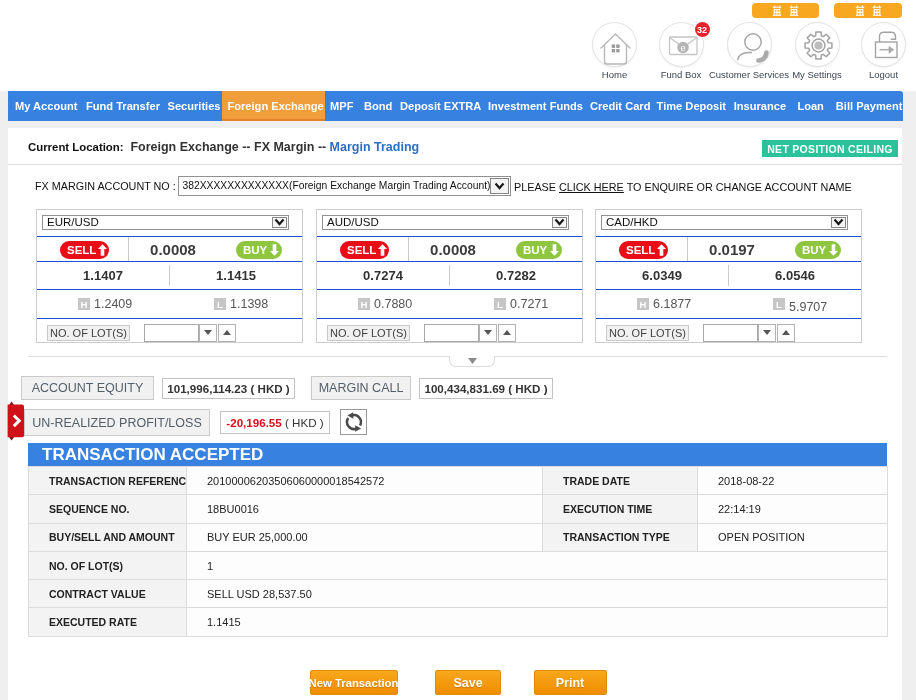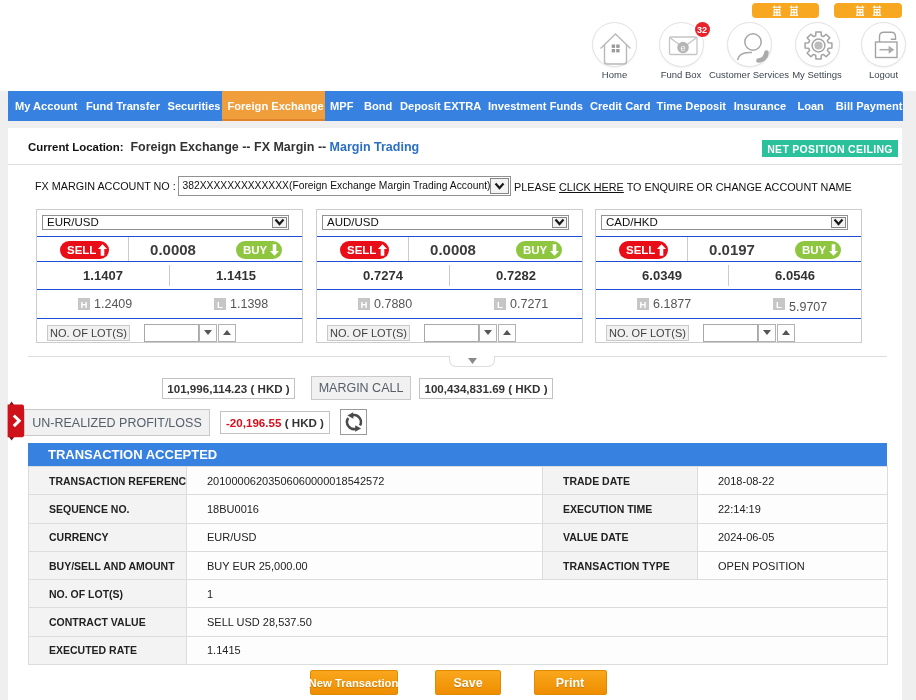--- a/index.html
+++ b/index.html
@@ -45,21 +45,21 @@
 .glabel{position:absolute;background:#f1f1f1;border:1px solid #c9c9c9;color:#55606b;
  display:flex;align-items:center;justify-content:center;white-space:nowrap}
 .gval{position:absolute;background:#fff;border:1px solid #c2c2c2;color:#333;font-weight:bold;font-size:11.6px;
  display:flex;align-items:center;justify-content:center;white-space:nowrap}
 
 table.tx{position:absolute;left:20px;top:315px;width:859px;border-collapse:collapse;table-layout:fixed}
 table.tx td{border:1px solid #dcdcdc;font-size:11px;color:#222;padding:0 0 0 20px;height:28.3px;white-space:nowrap;overflow:hidden}
 table.tx td.l{background:#f3f3f3;font-weight:bold;font-size:10.5px;white-space:nowrap;overflow:hidden}
 table.tx td.v{background:#fdfdfd}
 .thead{position:absolute;left:20px;top:315px;width:859px;height:23px;background:#3781e0;color:#fff;
- font-weight:bold;font-size:13px;line-height:24px;padding-left:20px}
+ font-weight:bold;font-size:17px;line-height:24px;padding-left:14px}
 .btn{position:absolute;top:542px;height:25px;background:linear-gradient(#f9a71d,#ef8d00);
  border:1px solid #e08a00;border-radius:2px;color:#fff;font-weight:bold;font-size:12.5px;
  display:flex;align-items:center;justify-content:center;white-space:nowrap;text-shadow:0 1px 1px rgba(0,0,0,0.2)}
 </style></head>
 <body>
 <div id="page">
   <div id="hdr">
     <div class="lang" style="left:751.5px;width:67.5px">
         <span style="display:flex;gap:7px">
           <svg style="display:block" width="10" height="11" viewBox="0 0 10 11">
@@ -330,33 +330,34 @@
   </div>
 </div>
 
 <div style="position:absolute;left:20px;top:228px;width:859px;height:1px;background:#ddd"></div>
 <div style="position:absolute;left:441px;top:228px;width:46px;height:11px;background:#fff;border:1px solid #ddd;border-top:none;border-radius:0 0 7px 7px;display:flex;align-items:center;justify-content:center">
         <svg width="9" height="6" viewBox="0 0 9 6">
           <path d="M0,0 H9 L4.5,6 Z" fill="#8a8a8a"></path>
         </svg>
       </div>
 
+<div class="glabel" style="left:13px;top:248px;width:133px;height:24px;font-size:12.5px">ACCOUNT EQUITY</div>
 <div class="gval" style="left:154px;top:250px;width:133px;height:21px">101,996,114.23 ( HKD )</div>
 <div class="glabel" style="left:303px;top:248px;width:100px;height:24px;font-size:12.5px">MARGIN CALL</div>
 <div class="gval" style="left:411px;top:250px;width:134px;height:21px">100,434,831.69 ( HKD )</div>
 
 <svg style="position:absolute;left:-1px;top:272px" width="26" height="44" viewBox="0 0 26 44">
 <polygon points="2,5.2 4.6,1.6 7.2,5.2" fill="#7d1016"></polygon>
 <polygon points="2,37.0 4.6,40.6 7.2,37.0" fill="#7d1016"></polygon>
 <path d="M0.6,4.5 H15 Q17,4.5 17,6.5 V35.2 Q17,37.2 15,37.2 H0.6 Z" fill="#cf1219"></path>
 <path d="M6.8,15.5 L12.2,20.8 L6.8,26.1" stroke="#fff" stroke-width="3" fill="none"></path>
 </svg>
 
 <div class="glabel" style="left:16px;top:281px;width:186px;height:27px;font-size:12.5px">UN-REALIZED PROFIT/LOSS</div>
-<div class="gval" style="left:212px;top:283px;width:110px;height:23px;font-weight:bold"><span style="color:#d60f1a">-20,196.55</span>&nbsp;<span style="color:#333;font-weight:bold">( HKD )</span></div>
+<div class="gval" style="left:212px;top:283px;width:110px;height:23px;font-weight:bold"><span style="color:#d60f1a">-20,196.55</span>&nbsp;<span style="color:#333;font-weight:normal">( HKD )</span></div>
 <div style="position:absolute;left:332px;top:281px;width:27px;height:26px;border:1px solid #9a9a9a;display:flex;align-items:center;justify-content:center">
         <svg width="22" height="22" viewBox="0 0 22 22" fill="none">
 <path d="M17.0,14.5 A7,7 0 0 0 9.0,4.3" stroke="#4a4a4a" stroke-width="2.5" fill="none"></path>
 <path d="M5.3,7.0 A7,7 0 0 0 13.4,17.6" stroke="#4a4a4a" stroke-width="2.5" fill="none"></path>
 <polygon points="10.2,1.3 4.4,4.4 10.4,7.8" fill="#4a4a4a"></polygon>
 <polygon points="12.3,14.3 18.1,17.5 12.1,20.8" fill="#4a4a4a"></polygon>
 </svg>
       </div>
 
 <div class="thead">TRANSACTION ACCEPTED</div>
@@ -374,26 +375,20 @@
             <td class="l">TRADE DATE</td>
             <td class="v">2018-08-22</td>
           </tr>
 <tr>
             <td class="l">SEQUENCE NO.</td>
             <td class="v">18BU0016</td>
             <td class="l">EXECUTION TIME</td>
             <td class="v">22:14:19</td>
           </tr>
 <tr>
-            <td class="l">CURRENCY</td>
-            <td class="v">EUR/USD</td>
-            <td class="l">VALUE DATE</td>
-            <td class="v">2024-06-05</td>
-          </tr>
-<tr>
             <td class="l">BUY/SELL AND AMOUNT</td>
             <td class="v">BUY EUR 25,000.00</td>
             <td class="l">TRANSACTION TYPE</td>
             <td class="v">OPEN POSITION</td>
           </tr>
 <tr>
             <td class="l">NO. OF LOT(S)</td>
             <td class="v" colspan="3">1</td>
           </tr>
 <tr>

